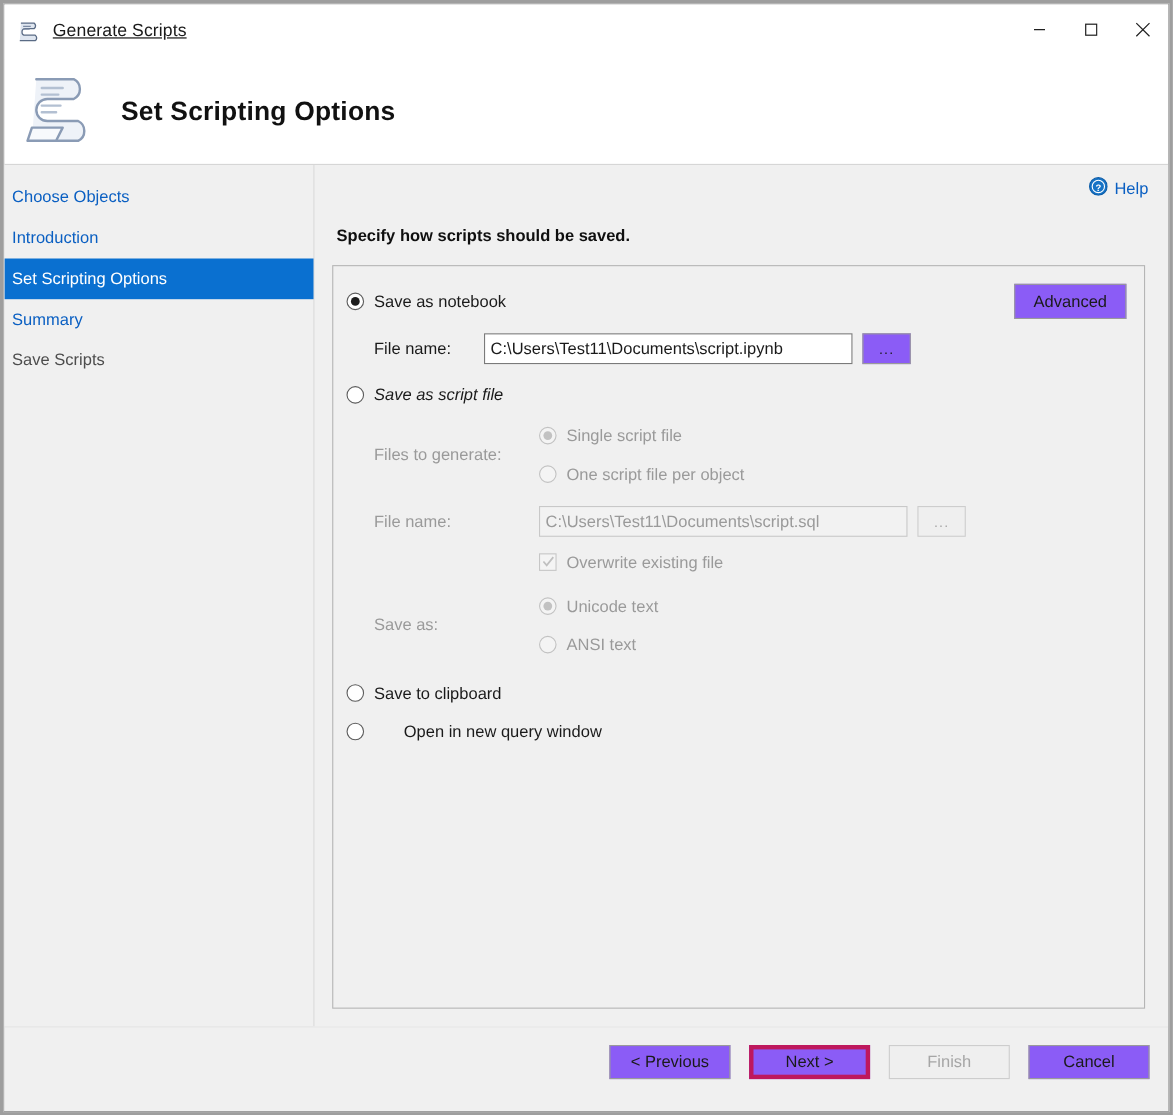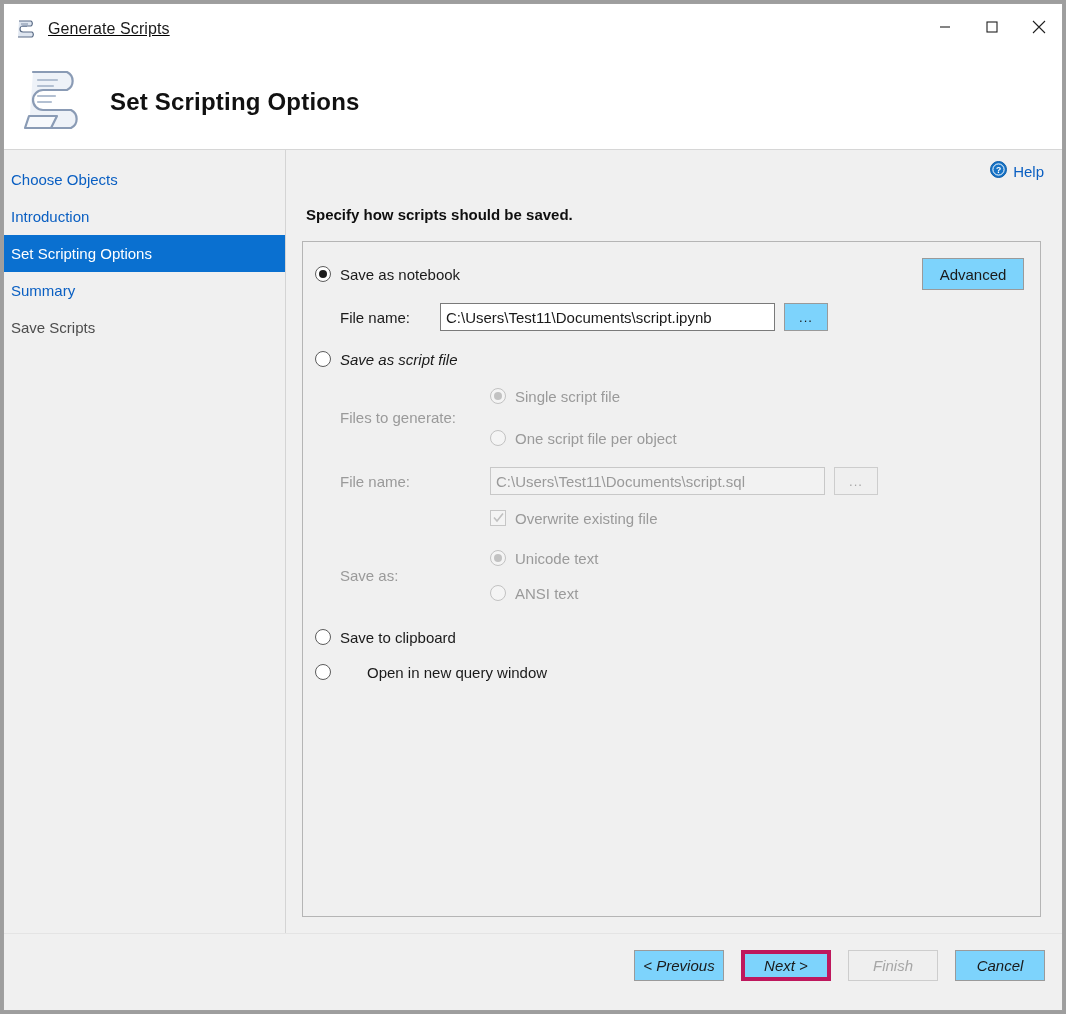--- a/index.html
+++ b/index.html
@@ -213,21 +213,21 @@
     overflow: hidden;
   }
   .textinput.dim {
     border: 1px solid #c8c8c8;
     background: #f2f2f2;
     color: #9a9a9a;
   }
 
   .btn {
     border: 1px solid #9a9a9a;
-    background: #7dd3fc;
+    background: #8b5cf6;
     font-size: 15px;
     color: #1a1a1a;
     font-family: "Liberation Sans", sans-serif;
     display: flex; align-items: center; justify-content: center;
     cursor: default;
     padding: 0;
   }
   .btn.dim { color: #a6a6a6; border-color: #cdcdcd; background: #efefef; }
   .btn.browse { width: 44px; height: 28px; font-size: 13px; letter-spacing: 1px; }
 
@@ -253,23 +253,22 @@
     background: #f0f0f0;
     border-top: 1px solid #e4e4e4;
     display: flex;
     align-items: flex-start;
     justify-content: flex-end;
     padding-right: 17px;
     padding-top: 16px;
     gap: 17px;
   }
   .btn-footer {
-    width: 90px; height: 31px;
-    font-size: 15px;
-    font-style: italic;
+    width: 110px; height: 31px;
+    font-size: 15px;
   }
   .btn-footer.default {
     border: 4px solid #be185d;
   }
 </style>
 </head>
 <body>
 
 <div class="window">
 
@@ -369,21 +368,21 @@
           <span class="lbl">Save as script file</span>
         </div>
 
         <div class="row sub-indent" style="margin-top:9px;">
           <span class="lbl-col2 field-label dim">Files to generate:</span>
           <div style="display:flex;flex-direction:column;">
             <div class="radio-line dim">
               <span class="radio dim checked"></span>
               <span class="lbl">Single script file</span>
             </div>
-            <div class="radio-line dim" style="margin-top:14px;">
+            <div class="radio-line dim" style="margin-top:7px;">
               <span class="radio dim"></span>
               <span class="lbl">One script file per object</span>
             </div>
           </div>
         </div>
 
         <div class="line-filename sub-indent" style="margin-top:12px;">
           <span class="lbl-col2 field-label dim">File name:</span>
           <div class="textinput dim" style="width:335px;">C:\Users\Test11\Documents\script.sql</div>
           <div class="btn browse dim" style="margin-left:9px;">...</div>

